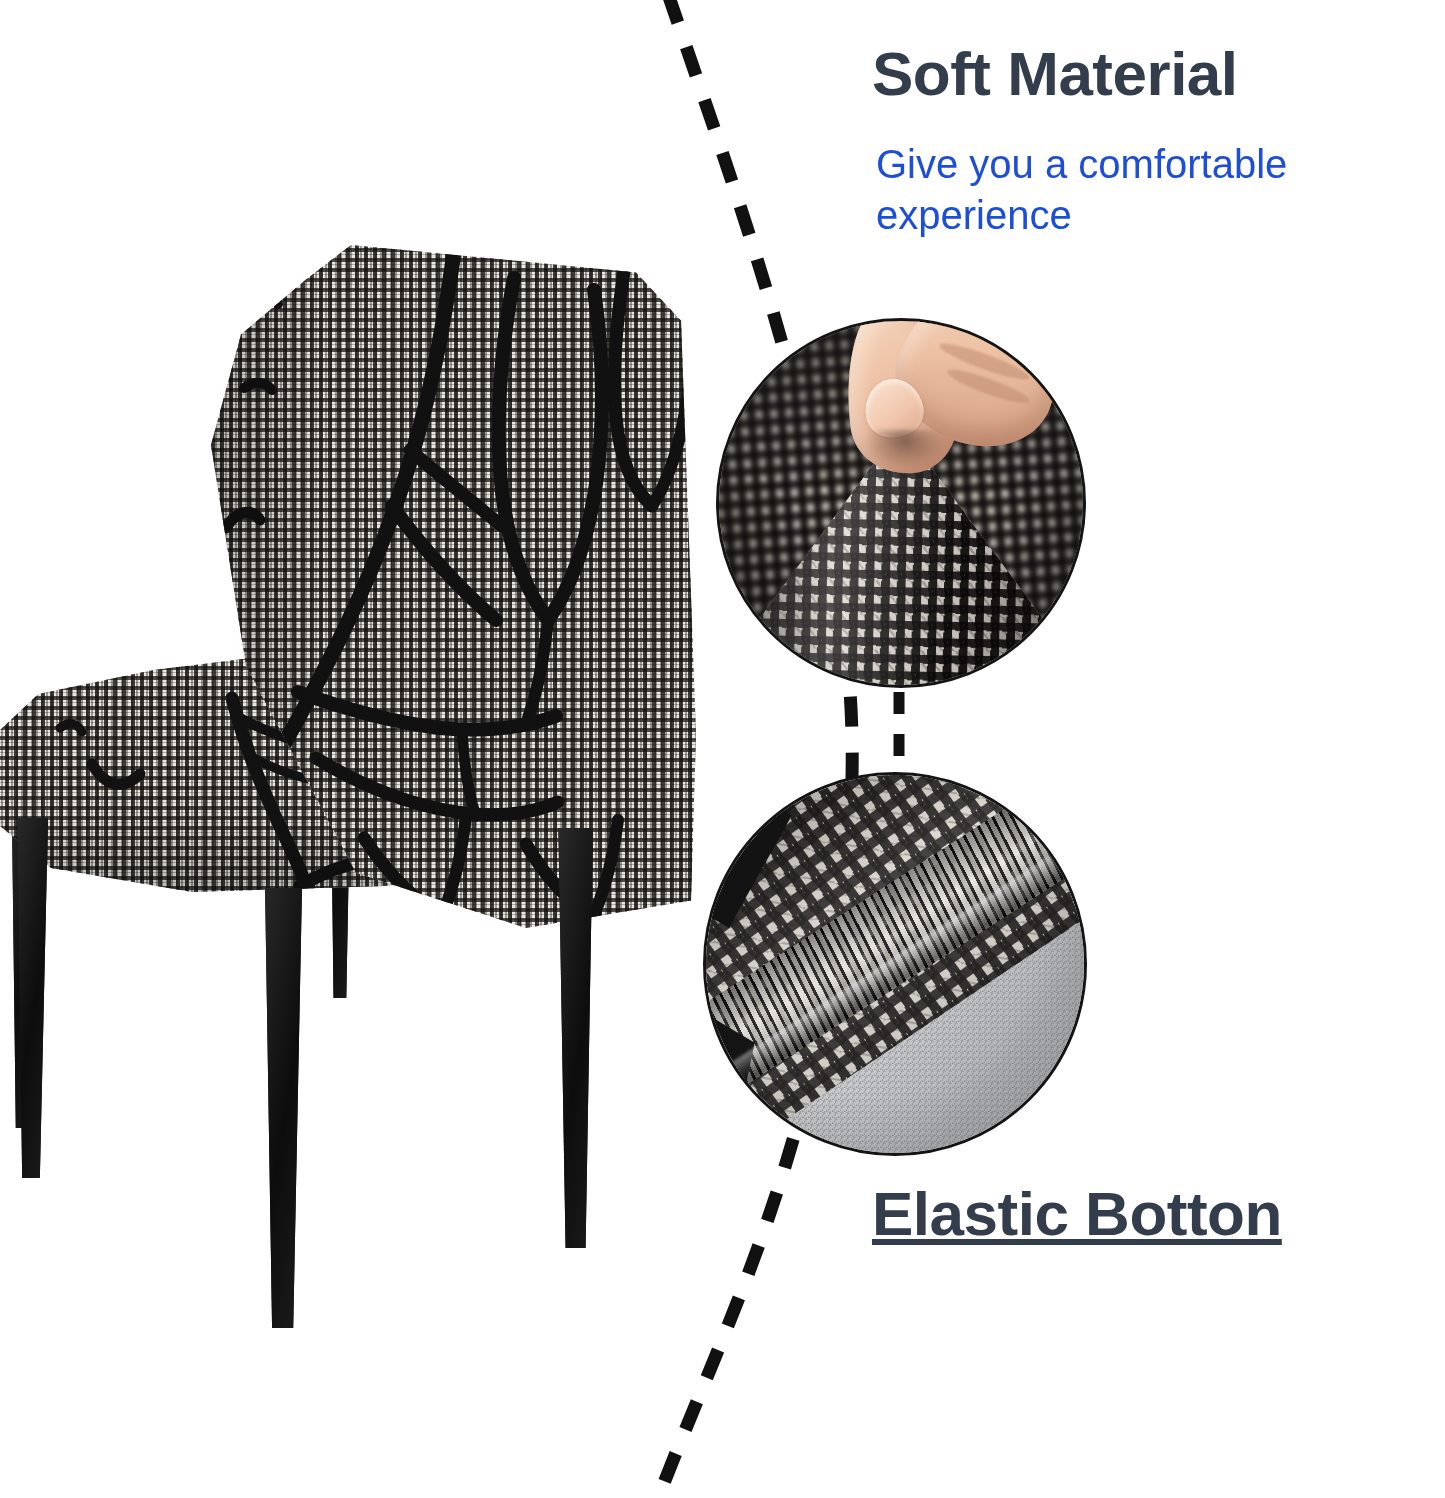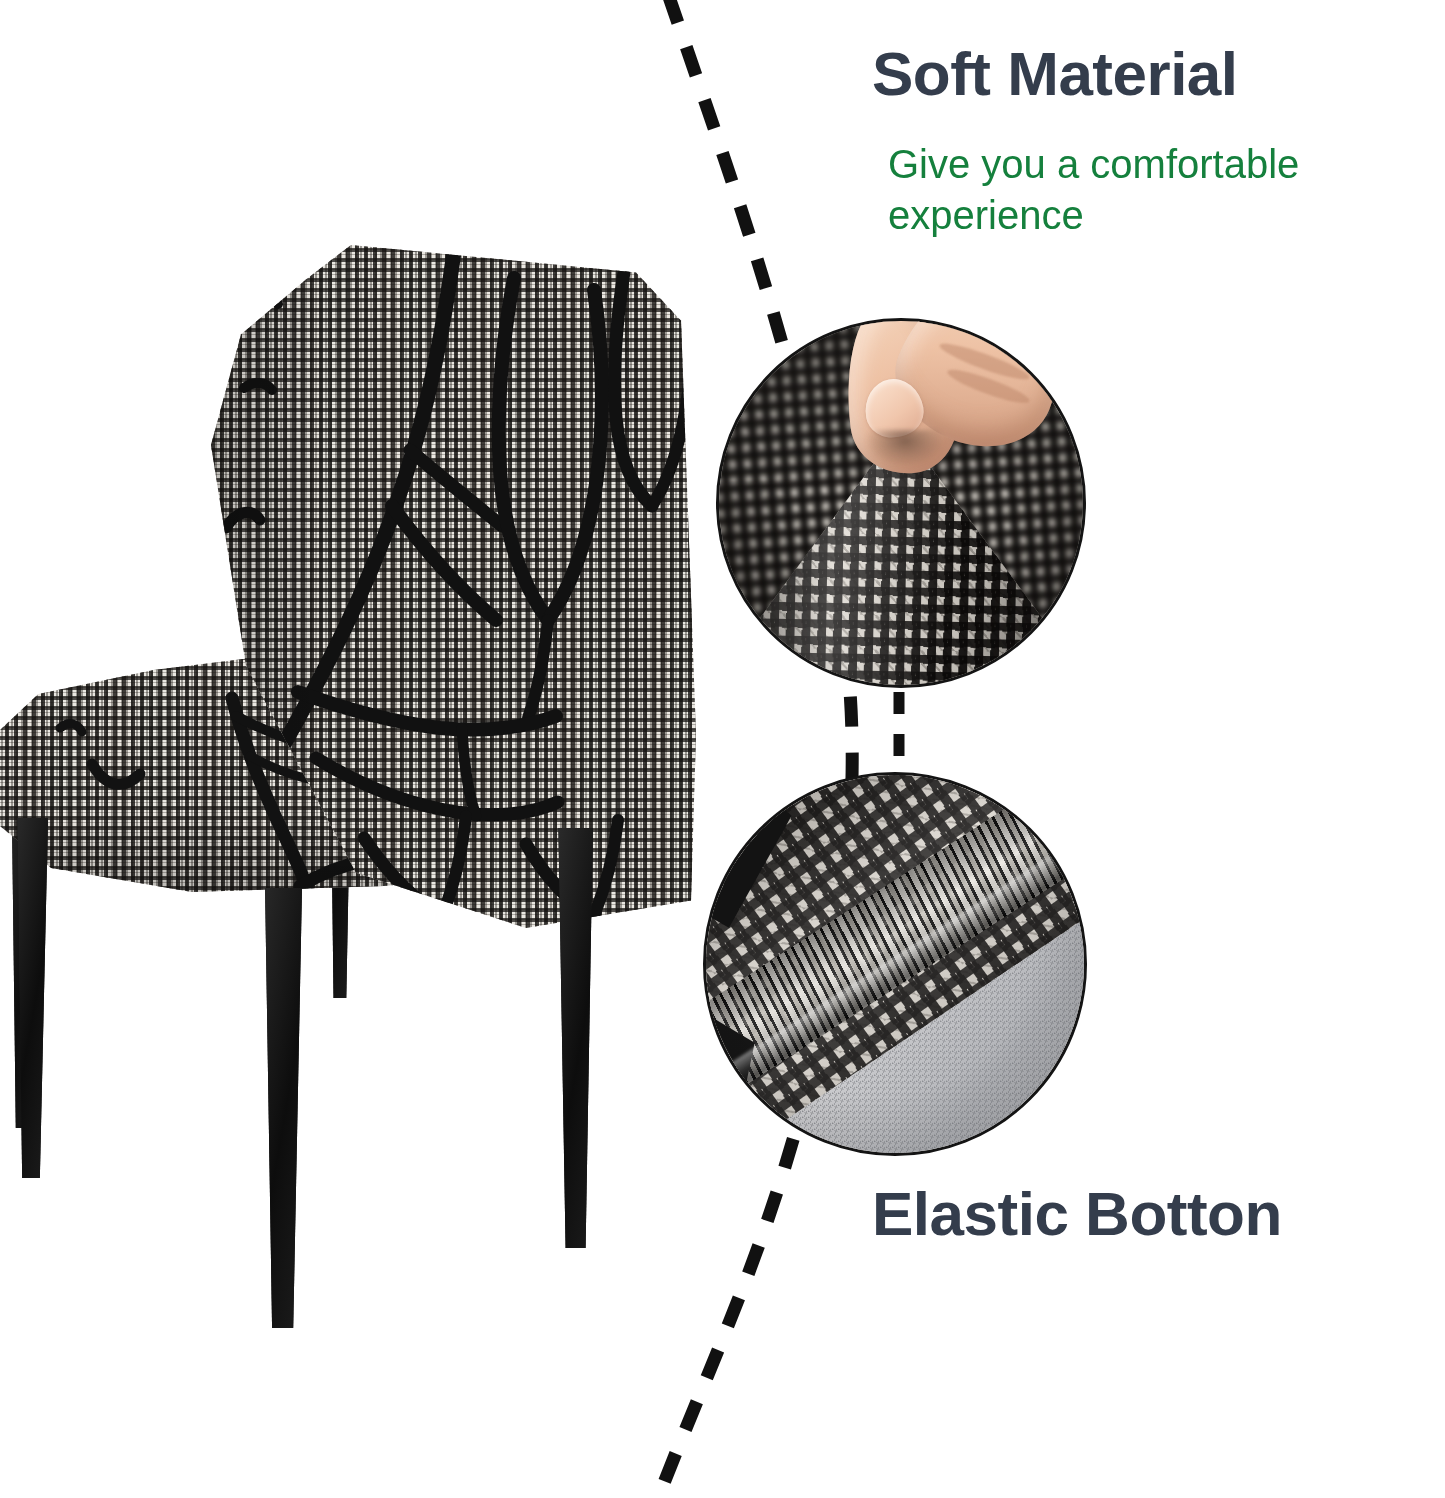--- a/index.html
+++ b/index.html
@@ -36,25 +36,25 @@
     letter-spacing: -0.5px;
     color: #343d4c;
     margin: 0 0 34px 0;
     white-space: nowrap;
   }
   .subline {
     font-family: "Liberation Sans", sans-serif;
     font-weight: normal;
     font-size: 40px;
     line-height: 1.28;
-    color: #15803d;
-    margin: 16px;
+    color: #1d4ed8;
+    margin: 4px;
     max-width: 520px;
   }
-  .block-bottom .headline { margin-bottom: 16px; }
+  .block-bottom .headline { margin-bottom: 16px; text-decoration: underline; }
 
   
   .layer {
     position: absolute;
     left: 0;
     top: 0;
     width: 1445px;
     height: 1498px;
     pointer-events: none;
   }

